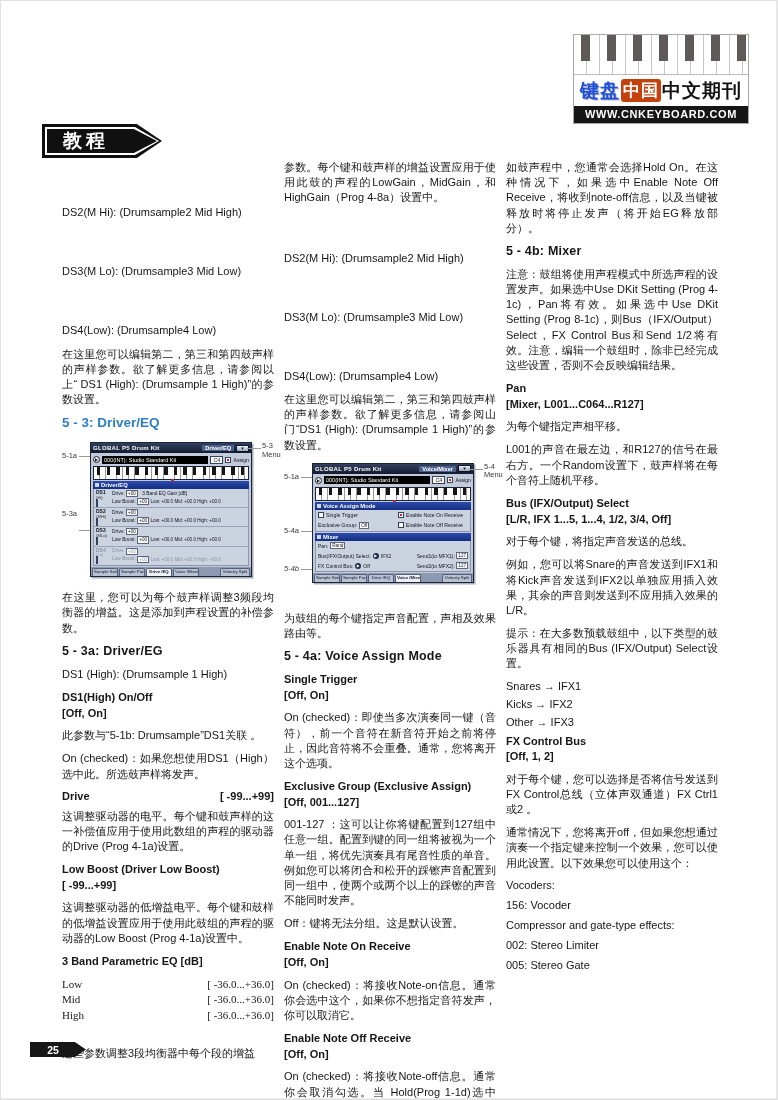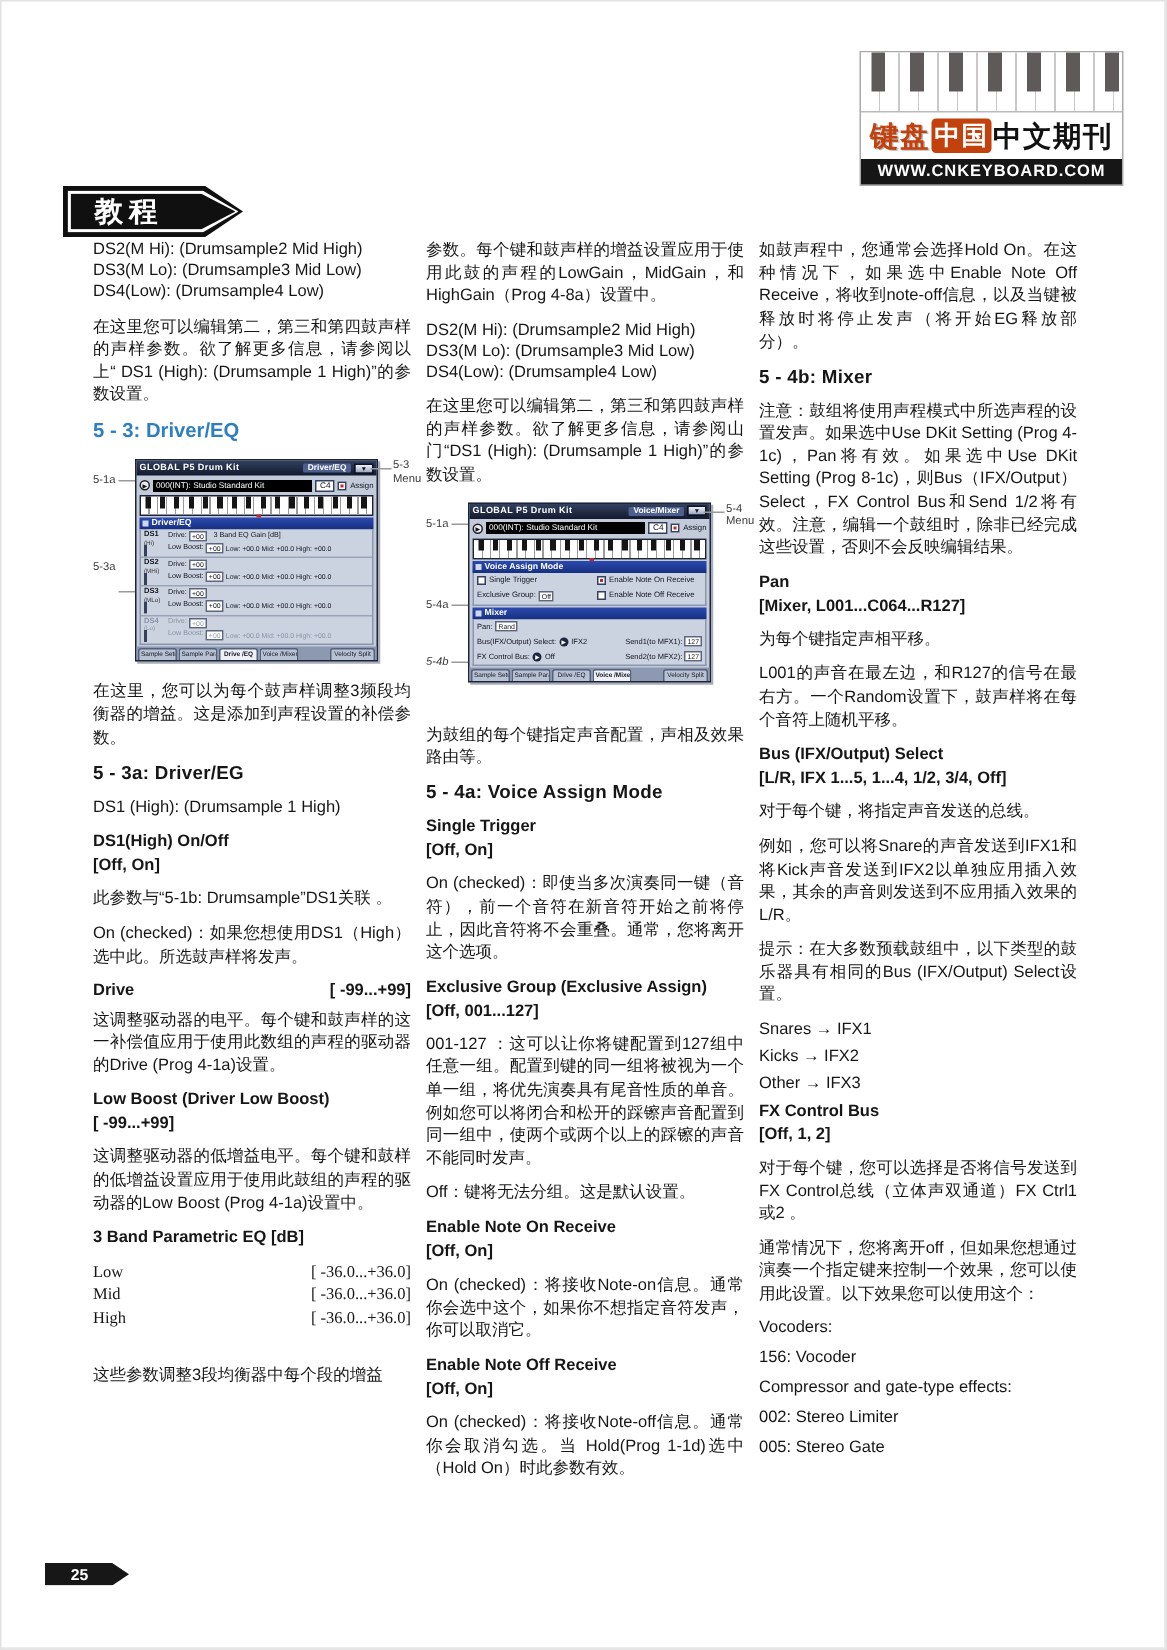--- a/index.html
+++ b/index.html
@@ -16,21 +16,21 @@
   
   .logo { position:absolute; left:573px; top:34px; width:176px; border:1px solid #aaa; background:#fff; }
   .logo-keys { position:relative; height:40px; background:#fff; border-bottom:1px solid #bbb; }
   .logo-keys::before { content:""; position:absolute; inset:0;
       background: repeating-linear-gradient(90deg, transparent 0 12px, #c9c9c9 12px 13px); }
   .logo-keys::after { content:""; position:absolute; top:0; bottom:34%; left:7px; right:2px;
       background: repeating-linear-gradient(90deg, #5e5a5a 0 9px, transparent 9px 26px); }
   .logo-gap { position:absolute; top:0; bottom:0; left:84px; width:6px; background:#fff; }
   .logo-name { display:flex; align-items:center; justify-content:center; gap:1px;
       height:31px; font-weight:bold; font-size:19px; letter-spacing:1px; }
-  .brand-a { color:#c2410c; text-shadow:1px 1px 0 #bbb; }
+  .brand-a { color:#1d4ed8; text-shadow:1px 1px 0 #bbb; }
   .brand-stamp { background:#c2410c; color:#fff; border-radius:3px; padding:0 2px; font-size:17px; }
   .brand-b { color:#111; }
   .logo-url { background:#161616; color:#fff; text-align:center; font-size:11px;
       font-weight:bold; letter-spacing:0.6px; padding:2px 0 3px; }
 
   .banner { position:absolute; left:42px; top:124px; width:120px; height:34px; background:#101010;
       clip-path: polygon(0 0, 79% 0, 100% 50%, 79% 100%, 0 100%); }
   .banner-inner1 { position:absolute; inset:3px; background:#fff;
       clip-path: polygon(0 0, 79% 0, 100% 50%, 79% 100%, 0 100%); }
   .banner-inner2 { position:absolute; inset:5px; background:#101010;
@@ -43,21 +43,21 @@
       clip-path: polygon(0 0, 80% 0, 100% 50%, 80% 100%, 0 100%);
       display:flex; align-items:center; justify-content:center; }
   .page-badge span { color:#fff; font-size:10.5px; font-weight:bold; padding-right:10px; }
 
   
   .content { position:absolute; left:62px; top:160px; width:656px; display:flex; gap:10px; }
   .col { width:212px; }
 
   .p { font-size:11px; line-height:1.38; text-align:justify; margin-bottom:8px; }
   .ds-lines { font-size:11px; line-height:1.2; margin-bottom:9px; }
-  .ds-lines div { margin-bottom:1px; white-space:nowrap; }
+  .ds-lines div { margin-bottom:1px; white-space:nowrap;margin-top:46px; }
   .h-blue { color:#2e7fc1; font-weight:bold; font-size:13.5px; margin:8px 0 10px; }
   .h-black { font-weight:bold; font-size:12.5px; margin:5px 0 9px; letter-spacing:0.2px; }
   .param { font-weight:bold; font-size:11px; line-height:1.42; margin-bottom:7px; }
   .param-inline { display:flex; justify-content:space-between; font-weight:bold; font-size:11px; margin-bottom:7px; }
   .eq-table { font-size:11px; margin-bottom:22px;font-family:Liberation Serif, serif; }
   .eq-row { display:flex; justify-content:space-between; line-height:1.45; }
   .route { font-size:11px; margin-bottom:6px; }
   .fx-line { font-size:11px; margin-bottom:8px; }
 
   

